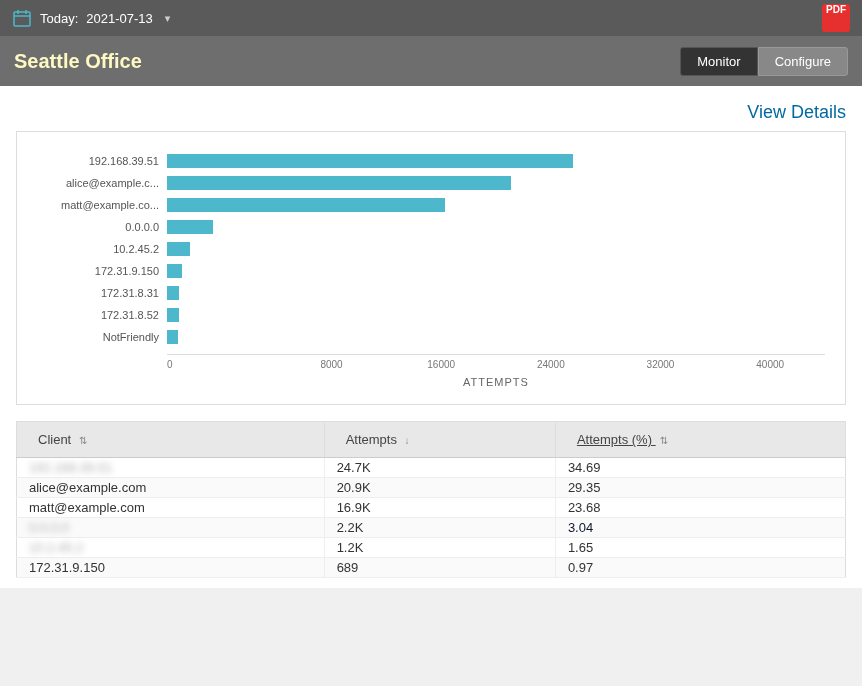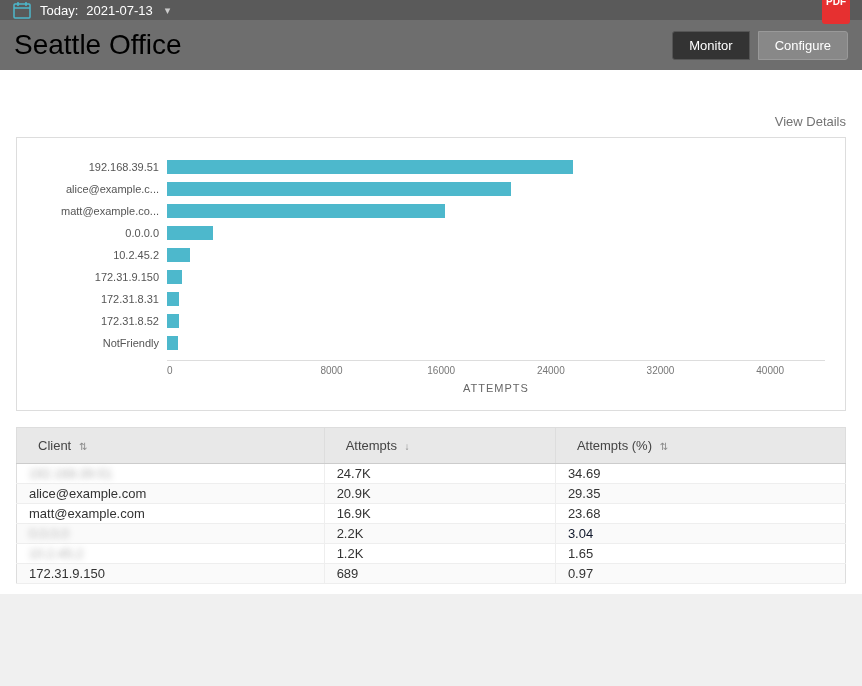--- a/index.html
+++ b/index.html
@@ -1,21 +1,21 @@
 <!DOCTYPE html>
 <html><head>
   <meta charset="utf-8">
   <style>
     * { box-sizing: border-box; margin: 0; padding: 0; }
     body { font-family: Arial, sans-serif; background: #f0f0f0; font-size: 13px; color: #333; }
 
     
     .top-bar {
       background: #5a5a5a;
-      height: 20px;
+      height: 36px;
       display: flex;
       align-items: center;
       padding: 0 12px;
       justify-content: space-between;
     }
     .top-bar-left {
       display: flex;
       align-items: center;
       gap: 8px;
       color: #fff;
@@ -40,27 +40,27 @@
     
     .header-bar {
       background: #6e6e6e;
       height: 50px;
       display: flex;
       align-items: center;
       padding: 0 14px;
       justify-content: space-between;
     }
     .header-title {
-      color: #000000;
-      font-size: 28px;
-      font-weight: normal;
+      color: #fef9c3;
+      font-size: 20px;
+      font-weight: bold;
     }
     .header-buttons {
       display: flex;
-      gap: 8px;
+      gap: 0;
     }
     .header-btn {
       padding: 6px 16px;
       border: 1px solid #999;
       background: #888;
       color: #fff;
       cursor: pointer;
       font-size: 13px;
     }
     .header-btn.active {
@@ -75,25 +75,24 @@
       background: #fff;
       padding: 10px 16px;
     }
 
     .view-details-row {
       display: flex;
       justify-content: flex-end;
       padding: 6px 0 8px 0;
     }
     .view-details-link {
-      color: #737373;
+      color: #0369a1;
       text-decoration: none;
-      font-size: 13px;
+      font-size: 18px;
       cursor: pointer;
-      margin-top: 28px;
     }
 
     
     .chart-container {
       border: 1px solid #ddd;
       background: #fff;
       padding: 20px 20px 16px 20px;
       margin-bottom: 16px;
     }
 
@@ -163,21 +162,21 @@
     .data-table th {
       background: #e8e8e8;
       padding: 10px 21px;
       text-align: left;
       font-size: 13px;
       font-weight: normal;
       color: #444;
       border-bottom: 1px solid #ccc;
       border-right: 1px solid #ddd;
     }
-    .data-table th:last-child { border-right: none; }
+    .data-table th:last-child { border-right: none; text-decoration: underline; }
     .sort-icon {
       display: inline-block;
       margin-left: 4px;
       font-size: 10px;
       color: #888;
     }
     .data-table td {
       padding: 2px 12px;
       border-bottom: 1px solid #eee;
       border-right: 1px solid #eee;

